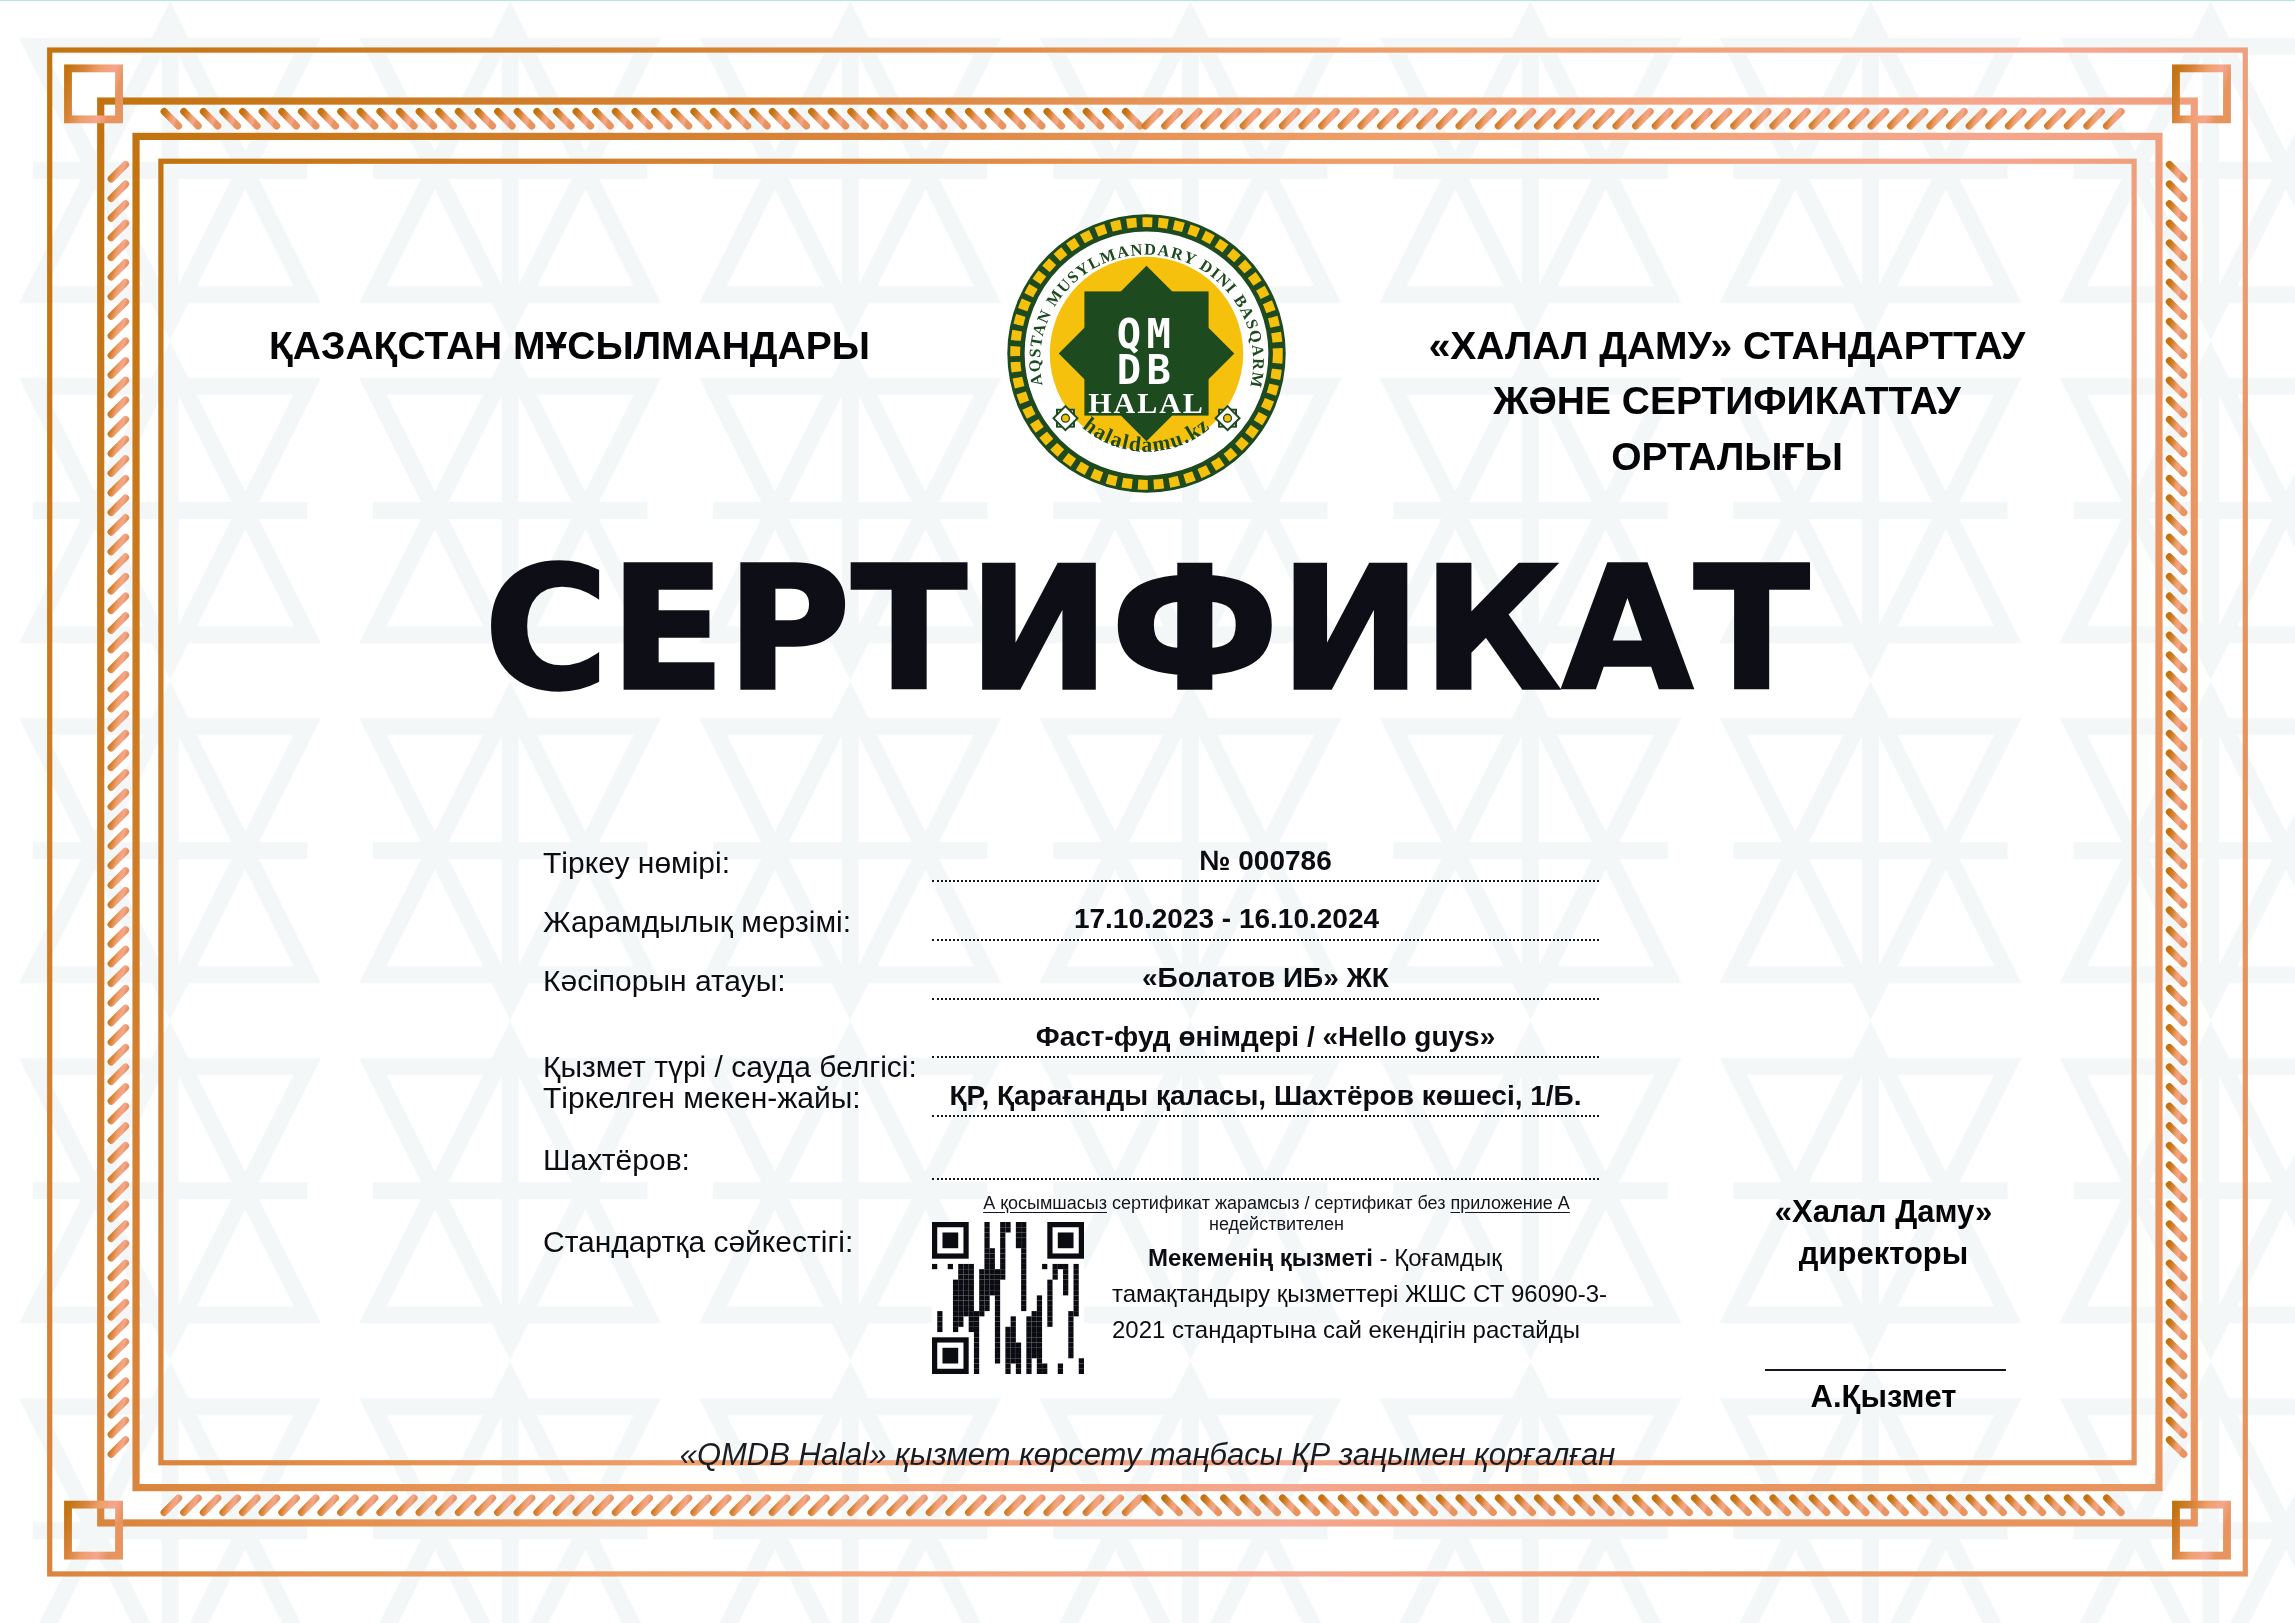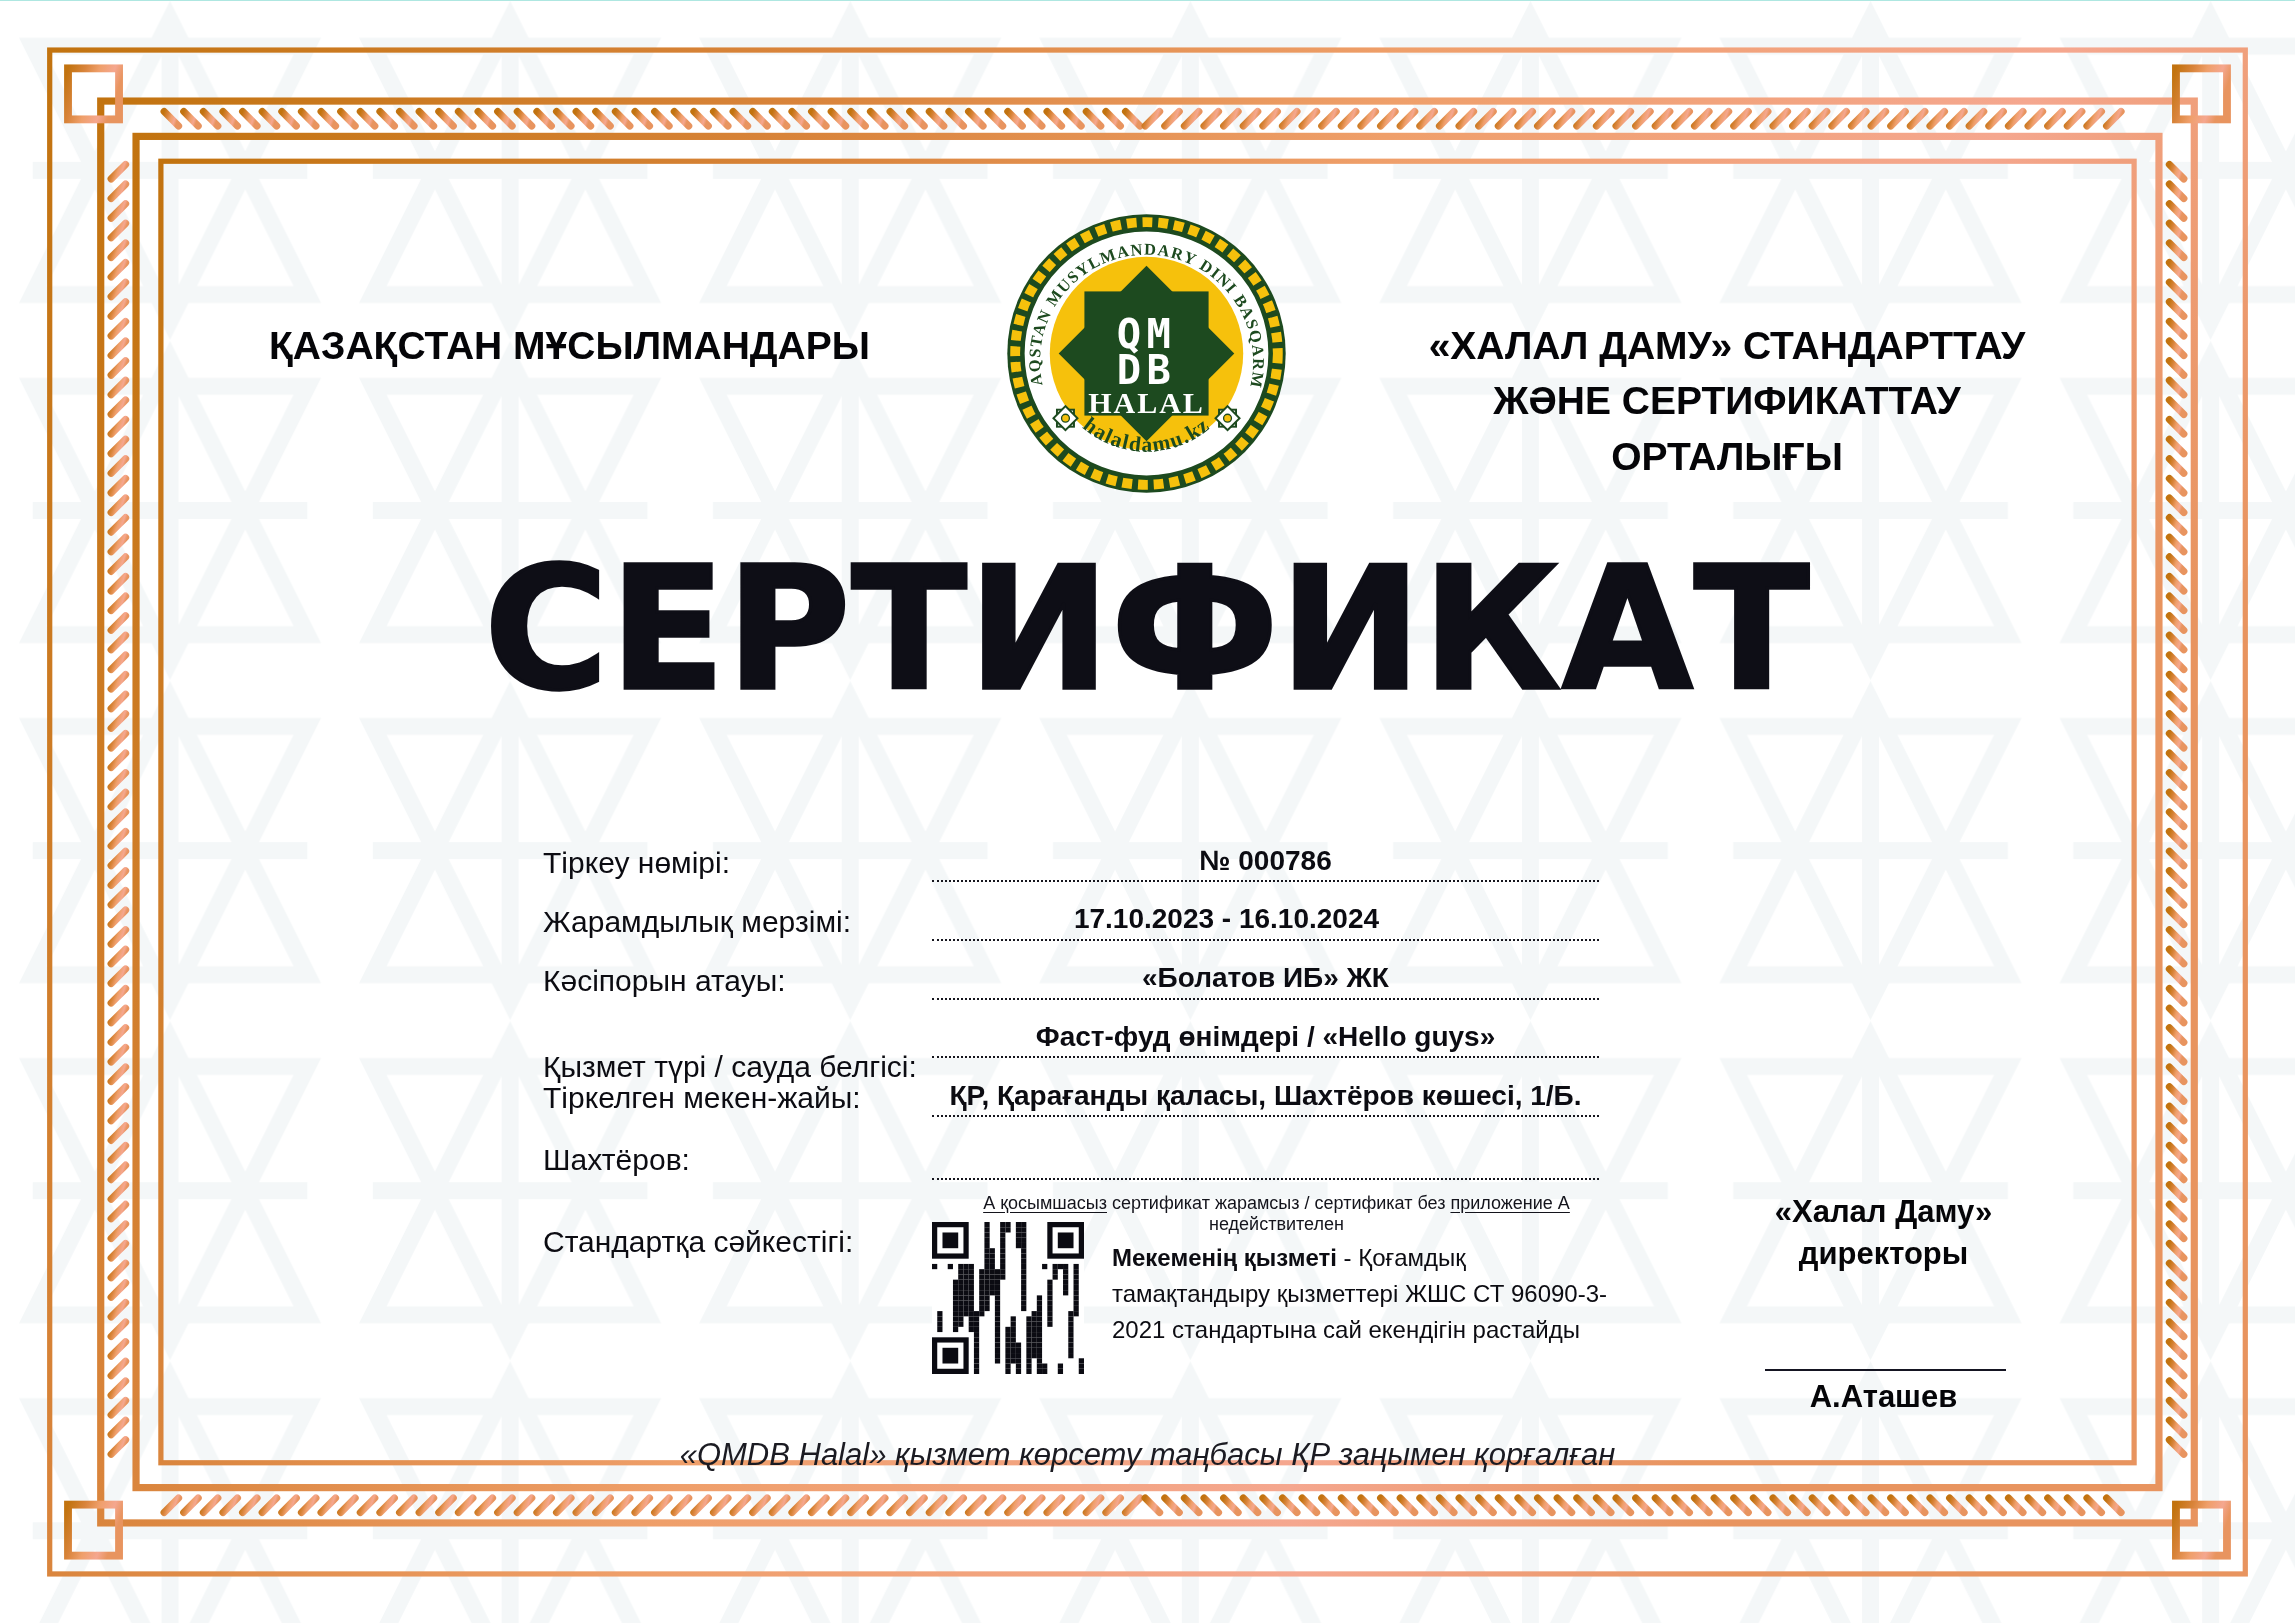--- a/index.html
+++ b/index.html
@@ -18,21 +18,21 @@
 
   
   .f-label{font-size:30px;color:#0c0c12;}
   .f-line{border-bottom:2.6px dotted #16161e;height:0;}
   .f-value{font-size:28px;font-weight:bold;text-align:center;color:#0c0c12;white-space:nowrap;}
 
   .disclaimer{font-size:18px;text-align:center;color:#14141c;}
   .disclaimer .u{text-decoration:underline;text-underline-offset:3.3px;}
 
   .qr-text{font-size:24px;line-height:1.5;color:#0c0c12;}
-  .qr-text .lead{font-weight:bold;}
+  .qr-text .lead{font-weight:bold;margin-left:36px;}
 
   .sig-org{font-size:31px;font-weight:bold;text-align:center;line-height:1.35;color:#050508;}
   .sig-line{border-top:2px solid #151522;}
   .sig-name{font-size:31px;font-weight:bold;text-align:center;color:#050508;}
 
   .footer-note{width:100%;text-align:center;font-size:31px;font-style:italic;color:#1b1b22;}
 </style>
 </head>
 <body>
 
@@ -757,18 +757,18 @@
 
   <div class="abs qr-text" style="left:1112px;top:1240px;width:517px;">
     <span class="lead">Мекеменің қызметі</span><span> - Қоғамдық тамақтандыру қызметтері ЖШС СТ 96090-3-2021 стандартына сай екендігін растайды</span>
   </div>
 
   <div class="abs sig-org" style="left:1720px;top:1191px;width:327px;">
     <div>«Халал Даму»</div>
     <div>директоры</div>
   </div>
   <div class="abs sig-line" style="left:1765px;top:1369px;width:241px;"></div>
-  <div class="abs sig-name" style="left:1720px;top:1379px;width:327px;">А.Аташев</div>
+  <div class="abs sig-name" style="left:1720px;top:1379px;width:327px;">А.Қызмет</div>
 
   <div class="abs footer-note" style="left:0;top:1437px;">«QMDB Halal» қызмет көрсету таңбасы ҚР заңымен қорғалған</div>
 
 </div>
 
 
 </body></html>

